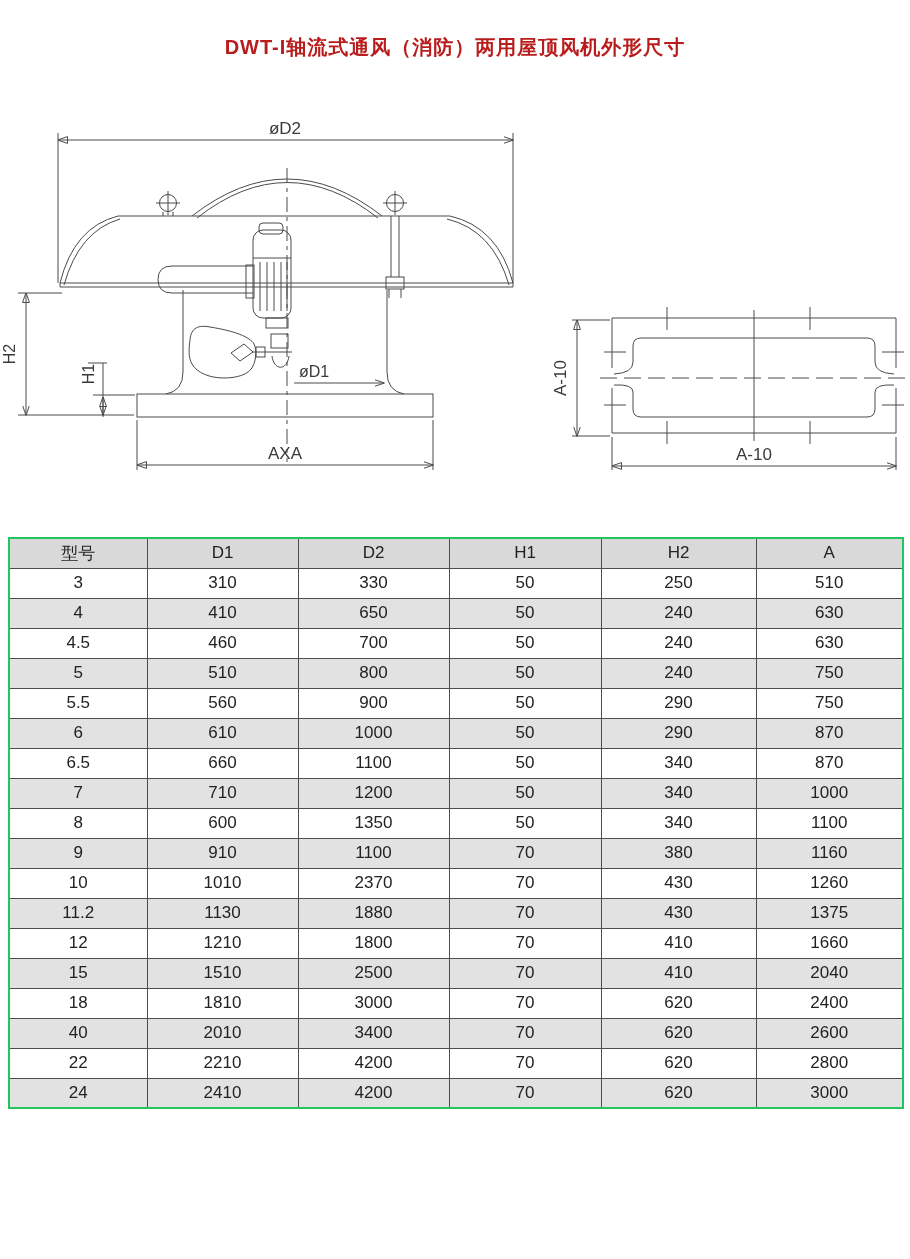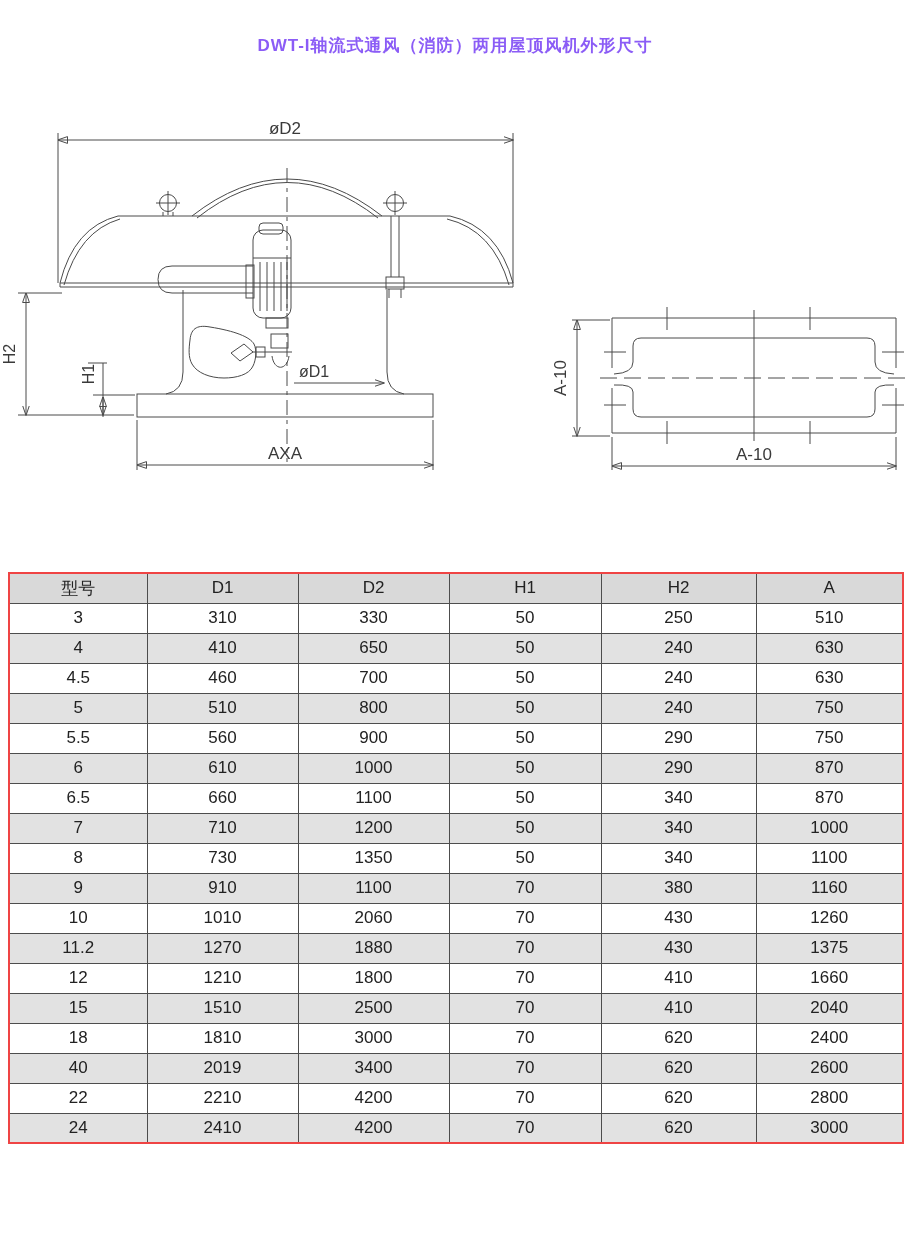--- a/index.html
+++ b/index.html
@@ -3,35 +3,34 @@
 <meta charset="utf-8">
 <style>
   * { margin:0; padding:0; box-sizing:border-box; }
   html,body { background:#ffffff; }
   .page {
     position:relative; width:910px; height:1259px; background:#ffffff;
     font-family:"Liberation Sans","DejaVu Sans",sans-serif; overflow:hidden;
   }
   .title {
     position:absolute; top:34px; left:0; width:910px;
-    text-align:center; font-size:17px; font-weight:bold; color:#8b5cf6;
+    text-align:center; font-size:20px; font-weight:bold; color:#b91c1c;
     letter-spacing:1px;
   }
   .drawing-svg { position:absolute; top:80px; left:0; }
   .drawing-svg line, .drawing-svg path, .drawing-svg rect, .drawing-svg circle {
     stroke:#4a4a4a; stroke-width:1; fill:none;
   }
   .drawing-svg text { fill:#3a3a3a; stroke:none; font-family:"Liberation Sans","DejaVu Sans",sans-serif; }
   .dim-label { font-size:17px; }
   .dim-label-sm { font-size:16px; }
   .spec-table {
     position:absolute; top:537px; left:8px; width:894px;
     border-collapse:collapse; table-layout:fixed;
-    border:2px solid #ef4444;
-    margin-top:35px;
+    border:2px solid #22c55e;
   }
   .spec-table th, .spec-table td {
     border:1px solid #4d4d4d; height:30px; padding:0;
     text-align:center; vertical-align:middle;
     font-size:17px; font-weight:normal; color:#222222;
   }
   .spec-table thead th { background:#d9d9d9; }
   .spec-table tbody tr:nth-child(even) { background:#e2e2e2; }
   .spec-table tbody tr:nth-child(odd) { background:#ffffff; }
 </style>
@@ -289,45 +288,45 @@
         <tr>
           <td>7</td>
           <td>710</td>
           <td>1200</td>
           <td>50</td>
           <td>340</td>
           <td>1000</td>
         </tr>
         <tr>
           <td>8</td>
-          <td>730</td>
+          <td>600</td>
           <td>1350</td>
           <td>50</td>
           <td>340</td>
           <td>1100</td>
         </tr>
         <tr>
           <td>9</td>
           <td>910</td>
           <td>1100</td>
           <td>70</td>
           <td>380</td>
           <td>1160</td>
         </tr>
         <tr>
           <td>10</td>
           <td>1010</td>
-          <td>2060</td>
+          <td>2370</td>
           <td>70</td>
           <td>430</td>
           <td>1260</td>
         </tr>
         <tr>
           <td>11.2</td>
-          <td>1270</td>
+          <td>1130</td>
           <td>1880</td>
           <td>70</td>
           <td>430</td>
           <td>1375</td>
         </tr>
         <tr>
           <td>12</td>
           <td>1210</td>
           <td>1800</td>
           <td>70</td>
@@ -345,21 +344,21 @@
         <tr>
           <td>18</td>
           <td>1810</td>
           <td>3000</td>
           <td>70</td>
           <td>620</td>
           <td>2400</td>
         </tr>
         <tr>
           <td>40</td>
-          <td>2019</td>
+          <td>2010</td>
           <td>3400</td>
           <td>70</td>
           <td>620</td>
           <td>2600</td>
         </tr>
         <tr>
           <td>22</td>
           <td>2210</td>
           <td>4200</td>
           <td>70</td>

